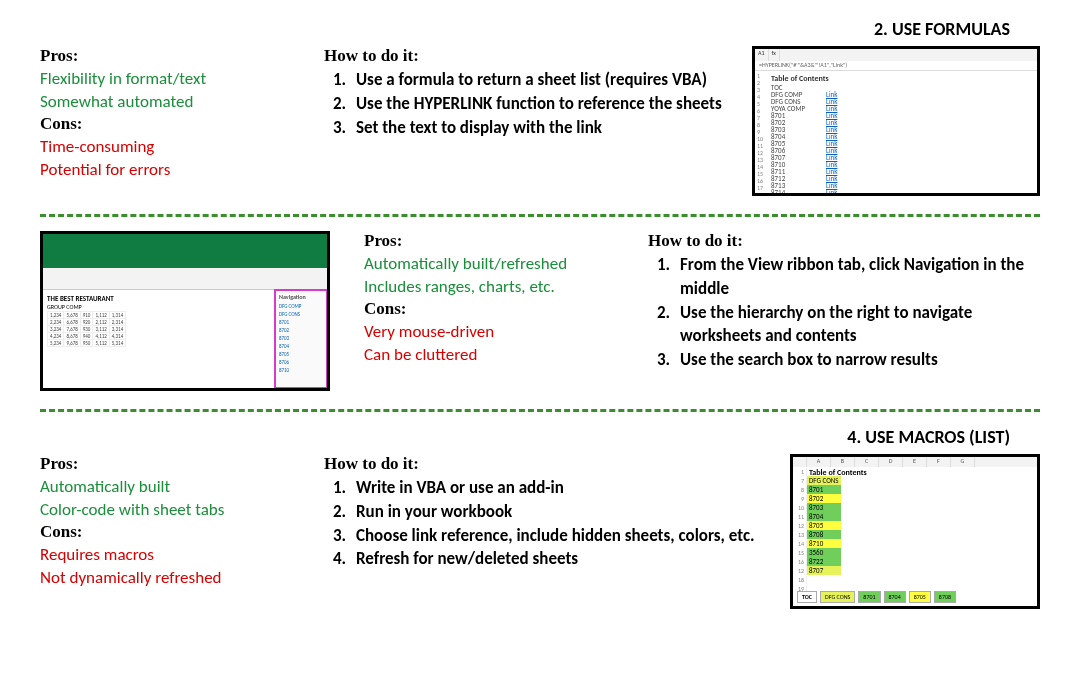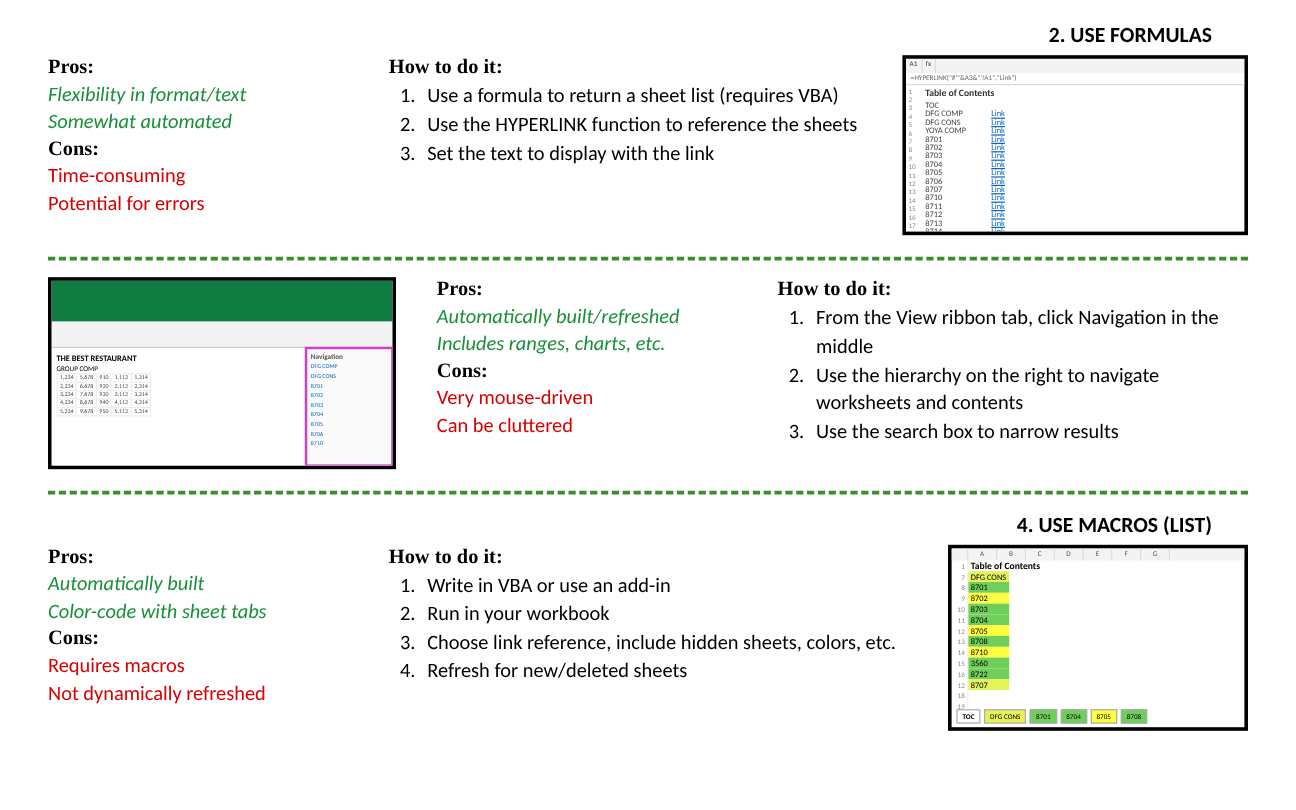--- a/index.html
+++ b/index.html
@@ -29,25 +29,26 @@
     display: flex;
     gap: 24px;
     align-items: flex-start;
   }
   .col { flex: 1 1 0; }
   .col.narrow { flex: 0 0 260px; }
   .col.thumb  { flex: 0 0 260px; display:flex; justify-content:flex-end; }
   .col.thumbL { flex: 0 0 300px; display:flex; justify-content:flex-start; }
   .label-b { font-weight: 700; margin-bottom: 2px; font-family: Liberation Serif, serif; }
   .pro, .con { line-height: 1.35; }
-  .pro { color: #1a8f3a; font-style: italic; }
+  .pro { color: #1a8f3a; }
   .con { color: #d80000; }
   ol.steps {
     padding-left: 26px;
     line-height: 1.4;
+    font-weight: bold;
   }
   ol.steps li { margin-bottom: 0; padding-left: 6px; }
   .divider {
     border: none;
     border-top: 3px dashed #3a8f2d;
     margin: 6px 0 6px 0;
   }
   
   .thumb-frame {
     width: 288px;
@@ -82,21 +83,21 @@
     font-size:6px; overflow:hidden; position:relative;
   }
   .t3-ribbon { height:34px; background:#107c41; }
   .t3-ribbon2{ height:22px; background:#f3f3f3; border-bottom:1px solid #ccc;}
   .t3-body { display:flex; height:calc(100% - 56px); }
   .t3-sheet { flex:1; background:#fff; padding:4px; }
   .t3-sheet .hdr{ font-weight:700; font-size:7px; }
   .t3-sheet table{ border-collapse:collapse; font-size:5px; color:#444;}
   .t3-sheet td{ border:1px solid #eee; padding:0 2px; }
   .t3-nav {
-    width:72px; background:#fafafa; border-left:1px solid #ccc;
+    width:52px; background:#fafafa; border-left:1px solid #ccc;
     outline:2px solid #d63cc9; outline-offset:-1px;
     padding:3px; display:flex; flex-direction:column; gap:2px;
   }
   .t3-nav .ttl{ font-size:6px; color:#555; font-weight:600;}
   .t3-nav .itm{ font-size:5px; color:#0563c1; }
   
   .thumb4 {
     width:250px; height:155px; border:3px solid #000; background:#fff;
     font-size:7px; overflow:hidden; position:relative;
   }

